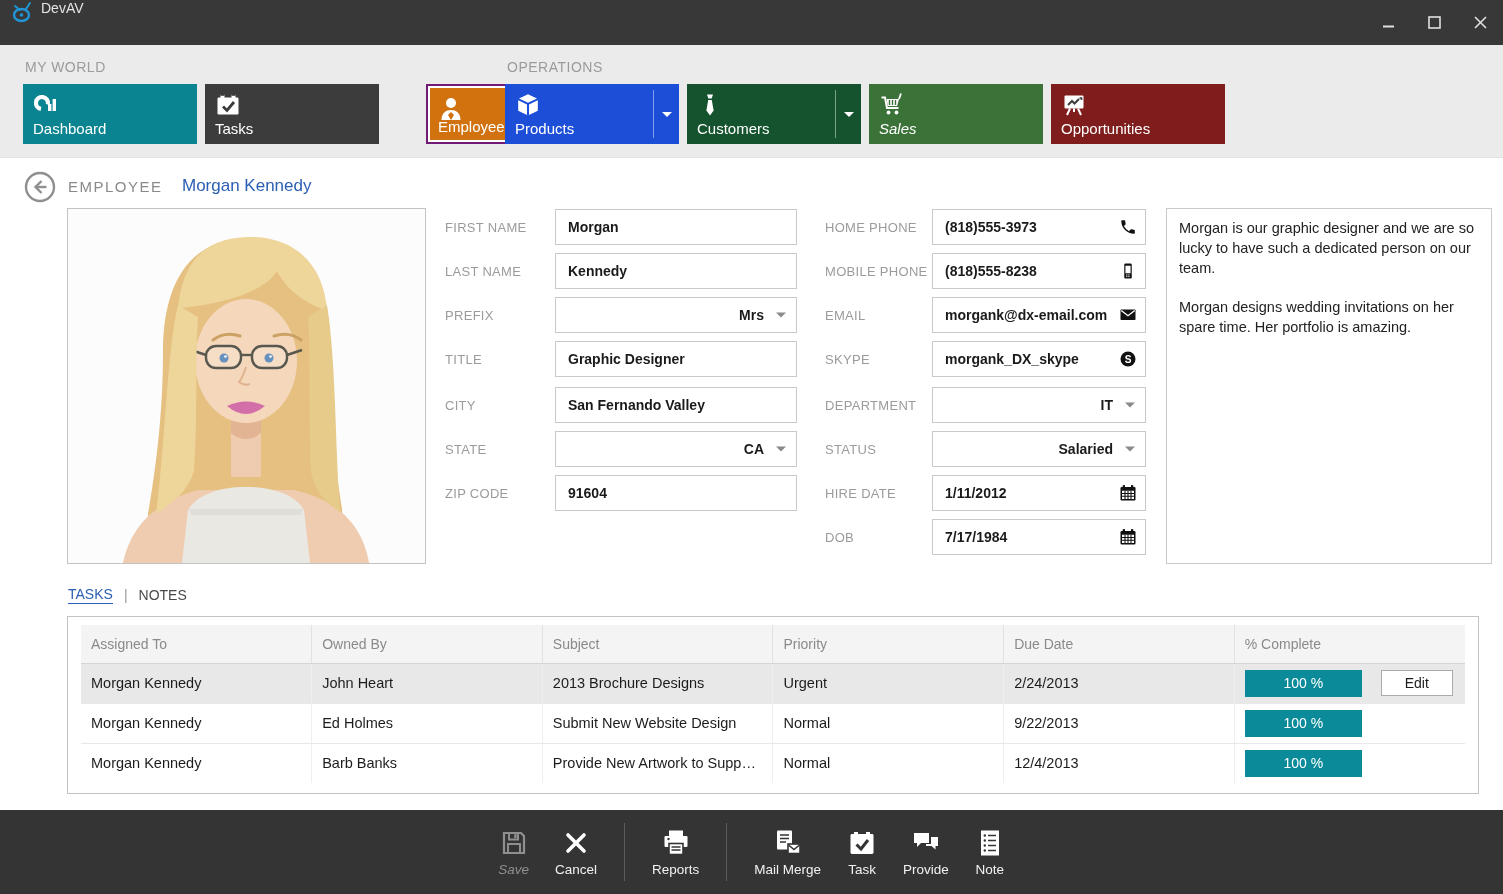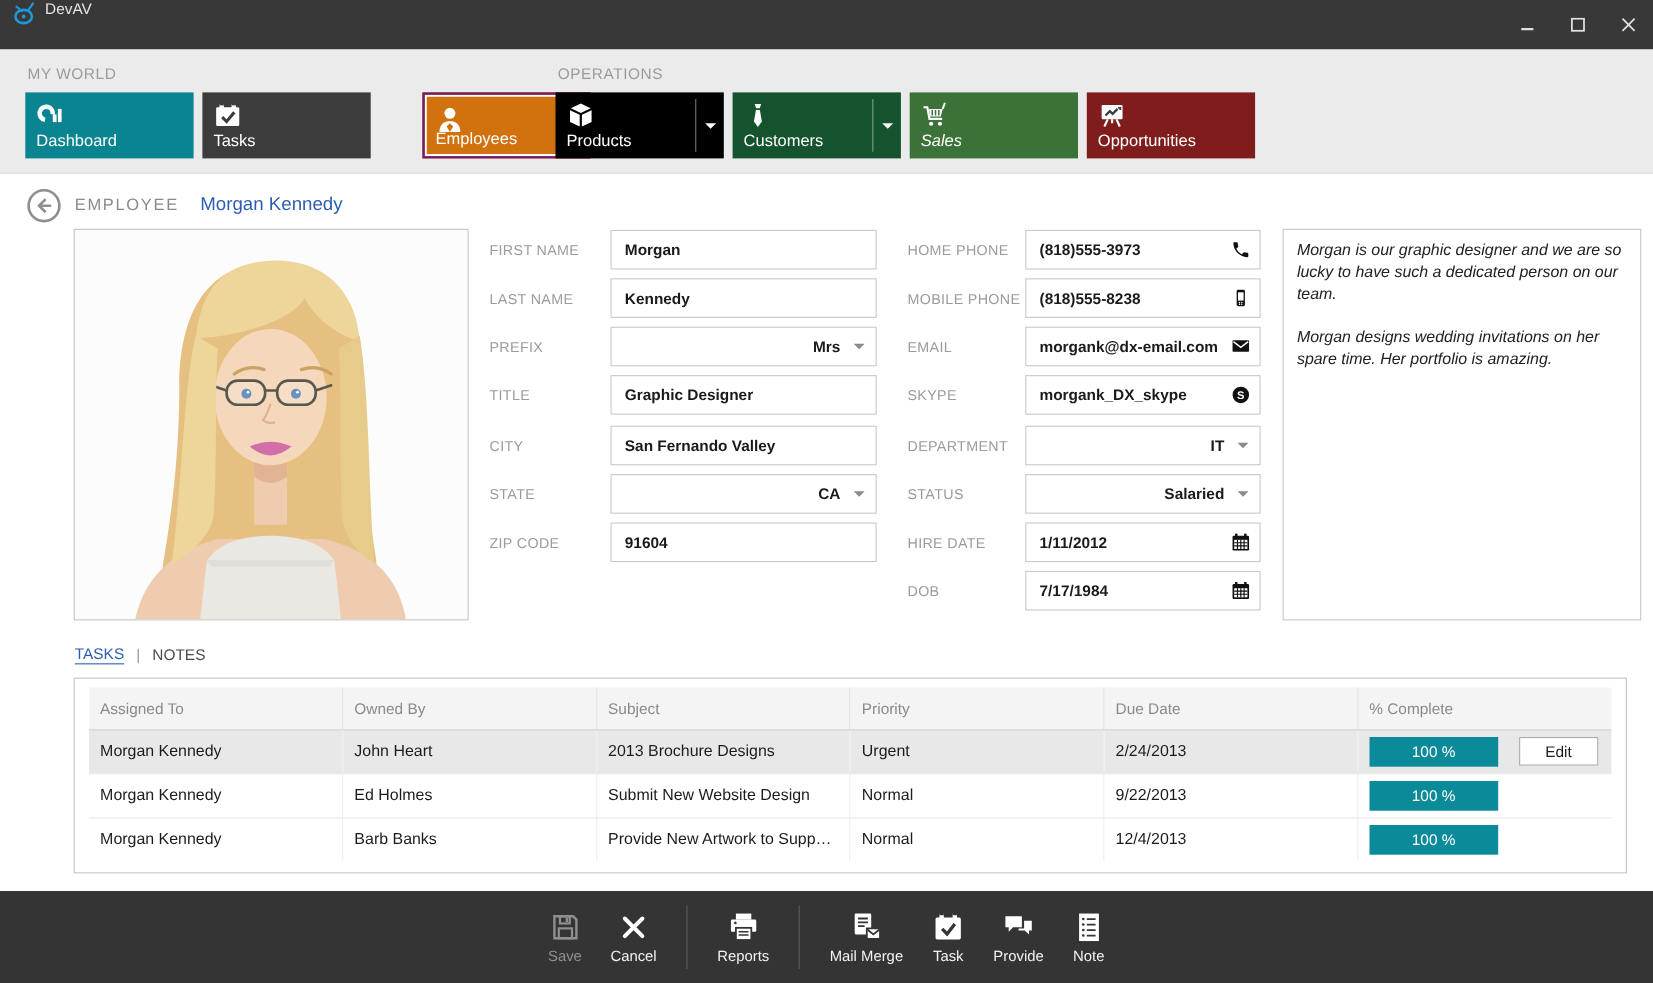--- a/index.html
+++ b/index.html
@@ -13,21 +13,21 @@
   .titlebar .app-title { color:#e4e4e4; font-size:14px; margin-left:7px; }
   .win-controls { margin-left:auto; display:flex; height:100%; }
   .win-btn { width:46px; height:100%; display:flex; align-items:center; justify-content:center; cursor:default; }
 
   
   .ribbon { position:absolute; top:45px; left:0; width:100%; height:113px; background:#ebebeb;
             border-bottom:1px solid #e2e2e2; }
   .rgroup { position:absolute; top:0; }
   .rgroup-label { font-size:14px; color:#9b9b9b; letter-spacing:.5px; margin:14px 0 9px 2px; }
   .rbuttons { display:flex; gap:8px; }
-  .rbtn { position:relative; width:153px; height:60px; color:#fff; cursor:pointer; }
+  .rbtn { position:relative; width:174px; height:60px; color:#fff; cursor:pointer; }
   .rbtn .ricon { position:absolute; top:8px; left:10px; width:26px; height:26px; }
   .rbtn .rlabel { position:absolute; left:10px; bottom:7px; font-size:15px; }
   .rbtn.selected { border:2px solid #701a75; box-shadow:inset 0 0 0 2px #ffffff;margin-left:39px; }
   .rbtn .split { position:absolute; right:0; top:6px; bottom:6px; width:26px;
                  border-left:1px solid rgba(255,255,255,.45); display:flex; align-items:center; justify-content:center; }
   .caret-down-white { width:0; height:0; border-left:5px solid transparent; border-right:5px solid transparent;
                       border-top:5px solid #fff; }
 
   
   .content { position:absolute; top:159px; left:0; width:100%; height:651px; background:#fff; }
@@ -53,21 +53,21 @@
   .field .value { font-size:14px; color:#1a1a1a; white-space:nowrap;font-weight:bold; }
   .field.with-icon { padding-right:34px; }
   .field .ficon { position:absolute; right:8px; top:50%; transform:translateY(-50%); width:18px; height:18px; }
   .field.dropdown { justify-content:flex-end; padding-right:32px; cursor:pointer; }
   .caret-down-gray { position:absolute; right:10px; top:50%; transform:translateY(-50%);
                      width:0; height:0; border-left:5px solid transparent; border-right:5px solid transparent;
                      border-top:5px solid #8a8a8a; }
 
   .notes-panel { position:absolute; left:1166px; top:49px; width:326px; height:356px;
                  border:1px solid #c9c9c9; padding:9px 12px; font-size:14.5px; line-height:1.38; color:#222;
-                 cursor:text;font-style:italic; }
+                 cursor:text; }
   .notes-panel p + p { margin-top:19px; }
 
   .tabs { position:absolute; left:68px; top:427px; font-size:14px; display:flex; align-items:center; }
   .tab-active { color:#2b5fb3; border-bottom:1px solid #2b5fb3; padding-bottom:1px; cursor:pointer; }
   .tab-sep { color:#9b9b9b; margin:0 11px; }
   .tab-inactive { color:#4a4a4a; cursor:pointer; }
 
   .grid-wrap { position:absolute; left:67px; top:457px; width:1412px; height:178px;
                border:1px solid #c3c3c3; padding:8px 13px; background:#fff; }
   table.tasks { width:100%; border-collapse:collapse; table-layout:fixed; }
@@ -88,21 +88,21 @@
               display:flex; align-items:center; justify-content:center; }
 
   
   .toolbar { position:absolute; left:0; bottom:0; width:100%; height:84px; background:#343434;
              display:flex; align-items:center; justify-content:center; }
   .tb-item { display:flex; flex-direction:column; align-items:center; justify-content:center;
              padding:0 13px; cursor:pointer; }
   .tb-item .tb-icon { width:30px; height:30px; margin-bottom:4px; }
   .tb-item .tb-label { font-size:13.5px; color:#f2f2f2; white-space:nowrap; }
   .tb-item.disabled { cursor:default; }
-  .tb-item.disabled .tb-label { color:#8f8f8f; }
+  .tb-item.disabled .tb-label { color:#8f8f8f;font-style:italic; }
   .tb-sep { width:1px; height:58px; background:#5c5c5c; margin:0 14px; }
 </style>
 </head>
 <body>
 
 <div class="titlebar">
   <svg class="logo" viewBox="0 0 24 24">
     <path d="M5 6 L10 10 M16 9 L20 3" stroke="#2196d6" stroke-width="2" fill="none" stroke-linecap="round"></path>
     <ellipse cx="11.5" cy="15" rx="7.5" ry="6" fill="none" stroke="#2196d6" stroke-width="2.4"></ellipse>
     <circle cx="11.5" cy="15" r="1.8" fill="#2196d6"></circle>
@@ -158,21 +158,21 @@
           <path d="M13 16 l-3 3 3 5 3 -5 Z" fill="#d1720e"></path>
         </svg>
         <span class="rlabel">Employees</span>
       </div>
     </div>
   </div>
 
   <div class="rgroup" style="left:505px;">
     <div class="rgroup-label">OPERATIONS</div>
     <div class="rbuttons">
-      <div class="rbtn" style="background-color: #000000; padding-left: 17px;">
+      <div class="rbtn" style="background-color: #1d4ed8; padding-left: 17px;">
         <svg class="ricon" viewBox="0 0 26 26">
           <path d="M13 2.2 L22 6.5 L13 10.8 L4 6.5 Z" fill="#fff"></path>
           <path d="M3.2 8.2 L12 12.4 V23 L3.2 18.8 Z" fill="#fff"></path>
           <path d="M22.8 8.2 L14 12.4 V23 L22.8 18.8 Z" fill="#fff"></path>
         </svg>
         <span class="rlabel">Products</span>
         <span class="split">
             <span class="caret-down-white"></span>
           </span>
       </div>

